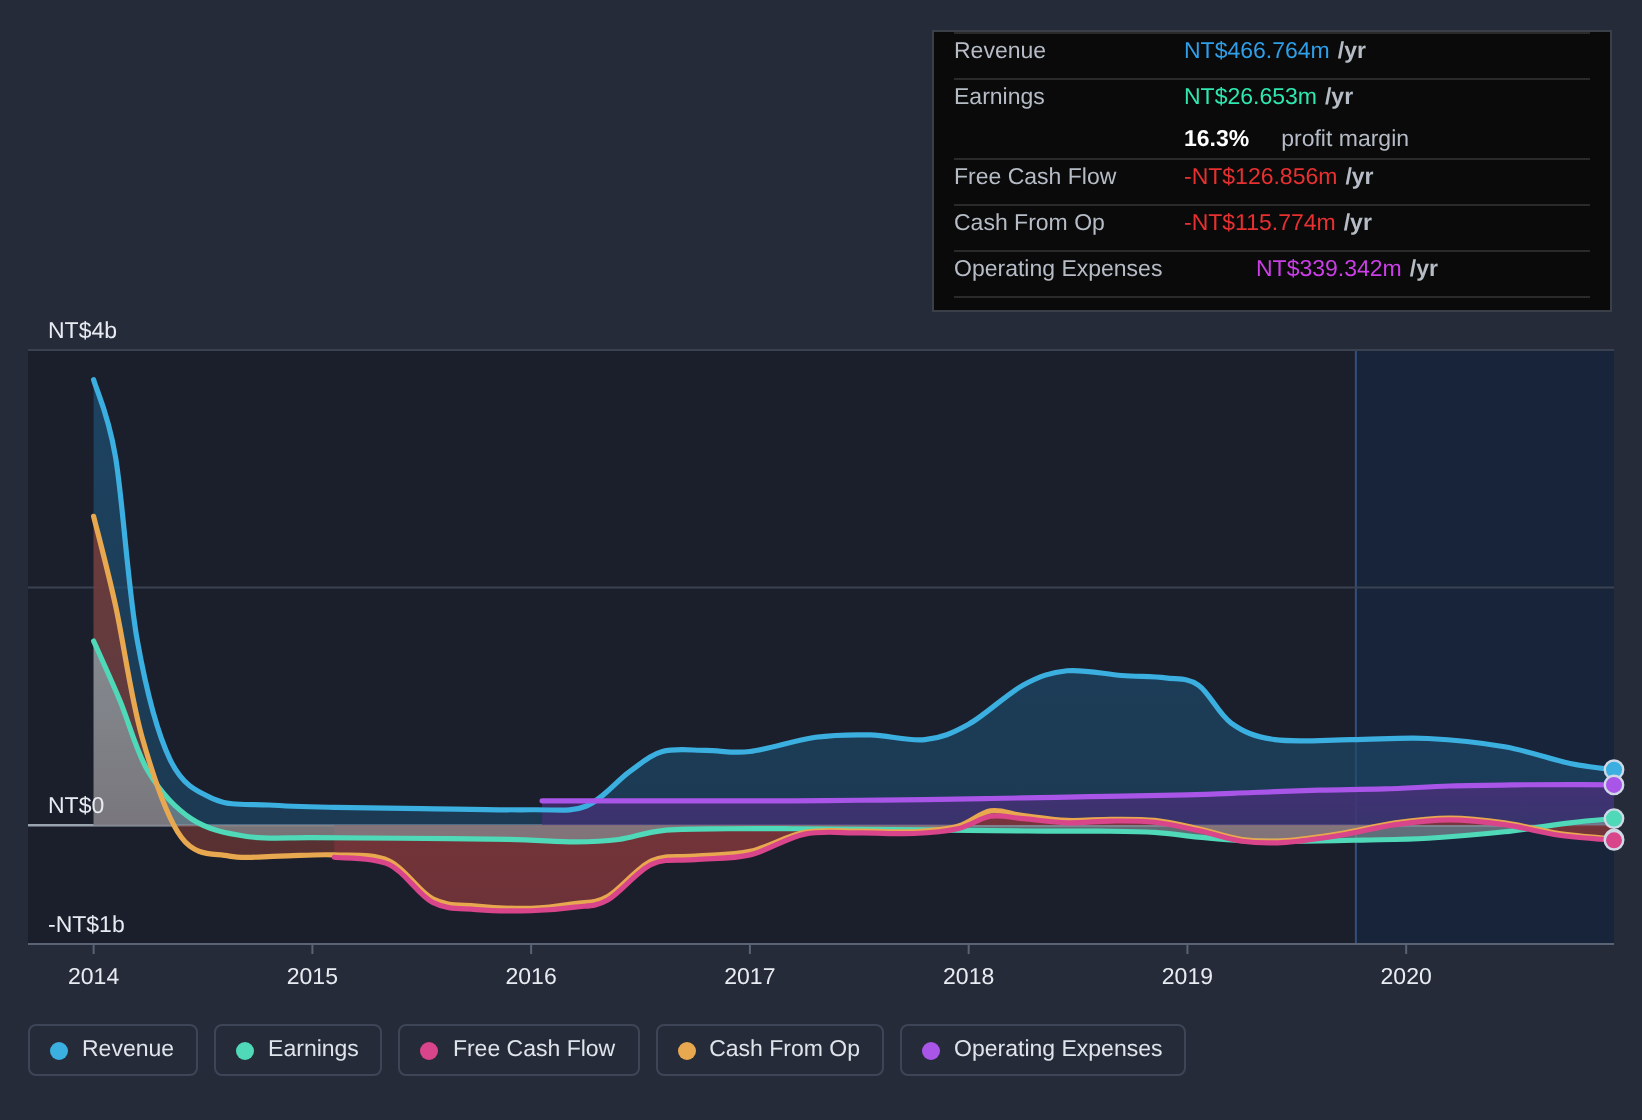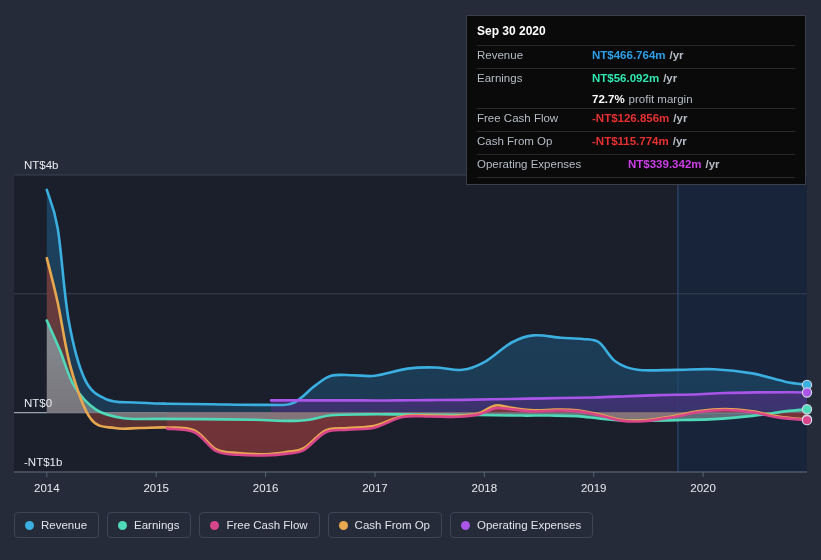--- a/index.html
+++ b/index.html
@@ -32,26 +32,26 @@
     color:#ffffff;font-weight:bold;font-size:12px;
     padding:8px 0 7px 0;
   }
   .tt-row{
     display:flex;align-items:baseline;
     border-top:1px solid #2a2a2a;
     padding:3px 0 3px 0;
     min-height:16px;
   }
   .tt-label{width:115px;flex:none;color:#b6bcc6;font-size:11.5px;}
-  .tt-val{font-weight:bold;font-size:11.5px;}
+  .tt-val{font-weight:normal;font-size:11.5px;}
   .tt-unit{color:#b6bcc6;font-weight:bold;font-size:11.5px;margin-left:4px;}
   .tt-sub{display:flex;align-items:baseline;border-top:none;padding:2px 0 3px 0;}
   .tt-sub .tt-spacer{width:115px;flex:none;}
   .tt-pct{color:#ffffff;font-weight:bold;font-size:11.5px;}
-  .tt-pcttxt{color:#b6bcc6;font-size:11.5px;margin-left:4px;}
+  .tt-pcttxt{color:#b6bcc6;font-size:11.5px;margin-left:16px;}
   #tooltip .tt-bottom{border-top:1px solid #2a2a2a;height:0;}
   
   #legend{
     position:absolute;left:14px;top:512px;
     display:flex;gap:8px;align-items:center;
   }
   .legend-item{
     display:flex;align-items:center;gap:7px;
     border:1px solid #3d4557;border-radius:4px;
     padding:6px 11px 6px 10px;
@@ -125,33 +125,32 @@
       <line x1="484.33103448275364" y1="472" x2="484.33103448275364" y2="477" stroke="#5a6474" stroke-width="1"></line>
       <text x="484.33103448275364" y="492" class="xtick-label">2018</text>
       <line x1="593.7103448275813" y1="472" x2="593.7103448275813" y2="477" stroke="#5a6474" stroke-width="1"></line>
       <text x="593.7103448275813" y="492" class="xtick-label">2019</text>
       <line x1="703.0896551724088" y1="472" x2="703.0896551724088" y2="477" stroke="#5a6474" stroke-width="1"></line>
       <text x="703.0896551724088" y="492" class="xtick-label">2020</text>
     </svg>
 </div>
 
 <div id="tooltip">
-  <div class="tt-title">Sep 30 2020</div>
   <div id="tooltip-rows">
       <div class="tt-row">
         <div class="tt-label">Revenue</div>
         <div><span class="tt-val" style="color: rgb(46, 159, 232);">NT$466.764m</span><span class="tt-unit">/yr</span></div>
       </div>
       <div class="tt-row">
         <div class="tt-label">Earnings</div>
-        <div><span class="tt-val" style="color: rgb(46, 232, 176);">NT$56.092m</span><span class="tt-unit">/yr</span></div>
+        <div><span class="tt-val" style="color: rgb(46, 232, 176);">NT$26.653m</span><span class="tt-unit">/yr</span></div>
       </div>
       <div class="tt-sub">
         <div class="tt-spacer"></div>
-        <div><span class="tt-pct">72.7%</span><span class="tt-pcttxt">profit margin</span></div>
+        <div><span class="tt-pct">16.3%</span><span class="tt-pcttxt">profit margin</span></div>
       </div>
       <div class="tt-row">
         <div class="tt-label">Free Cash Flow</div>
         <div><span class="tt-val" style="color: rgb(232, 48, 48); margin-top: 41px;">-NT$126.856m</span><span class="tt-unit">/yr</span></div>
       </div>
       <div class="tt-row">
         <div class="tt-label">Cash From Op</div>
         <div><span class="tt-val" style="color: rgb(232, 48, 48); margin-top: 48px;">-NT$115.774m</span><span class="tt-unit">/yr</span></div>
       </div>
       <div class="tt-row">

